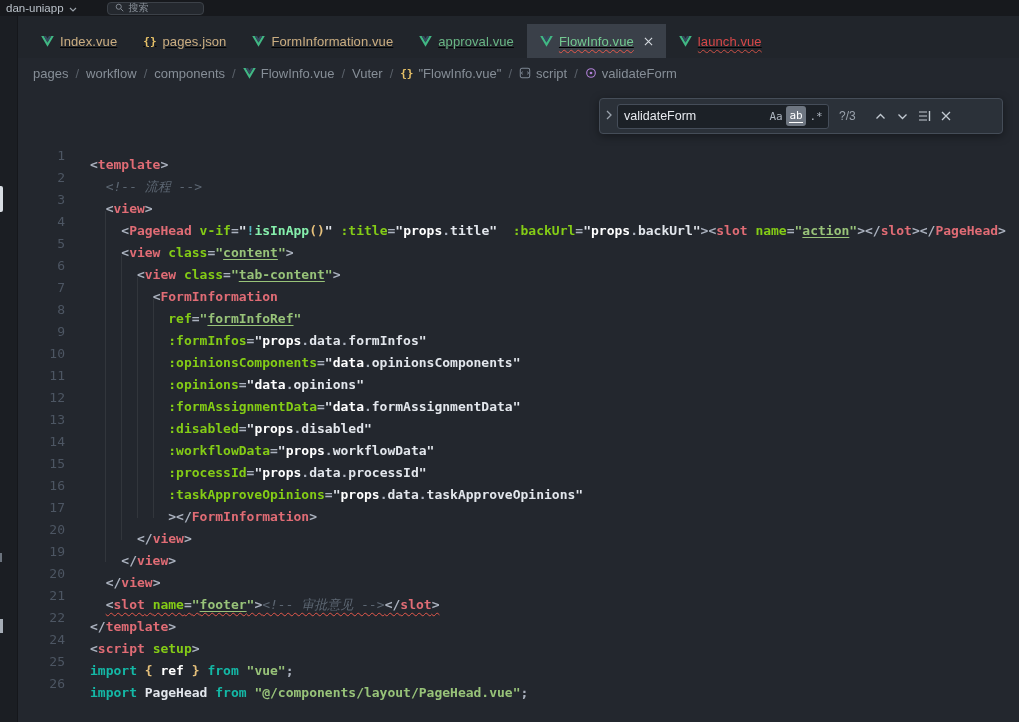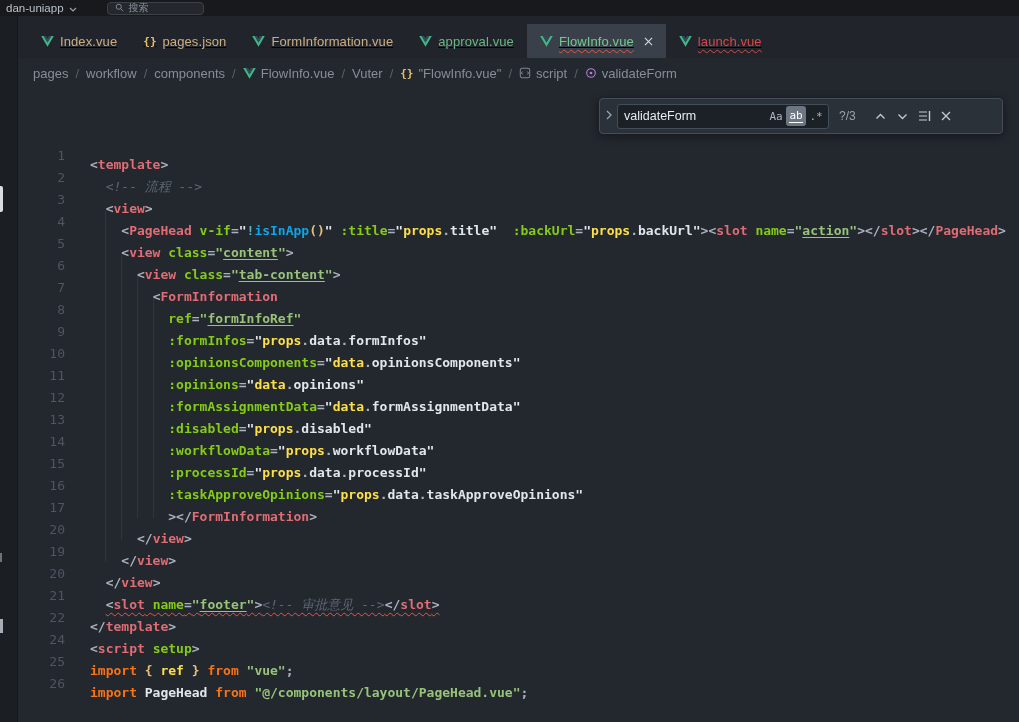--- a/index.html
+++ b/index.html
@@ -50,24 +50,24 @@
   .cl { display:flex; height:22px; white-space:pre; }
   .ln { width:47px; flex:none; text-align:right; color:#4d5663; font-weight:400; user-select:none; }
   .lt { margin-left:25px; white-space:pre;margin-top:9px; }
   .tk-sp { }
   .tk-pn { color:#abb2bf; }
   .tk-tg { color:#e06c75; }
   .tk-at { color:#84cc16; }
   .tk-st { color:#98c379; }
   .tk-su { color:#98c379; text-decoration:underline; text-underline-offset:2px; text-decoration-thickness:1px; }
   .tk-cm { color:#5c6672; font-style:italic; font-weight:400; }
-  .tk-kw { color:#f97316; }
-  .tk-fn { color:#0ea5e9; }
+  .tk-kw { color:#14b8a6; }
+  .tk-fn { color:#86efac; }
   .tk-br { color:#e5c07b; }
-  .tk-vr { color:#fde047; }
+  .tk-vr { color:#ffffff; }
   .tk-wt { color:#e2e6ec; }
   .tk-op { color:#56b6c2; }
   .sqwrap { text-decoration-line:underline; text-decoration-style:wavy;
             text-decoration-color:#e4584b; text-decoration-thickness:1px; text-underline-offset:3px; }
   .guide { position:absolute; width:1px; background:rgba(255,255,255,0.07); z-index:2; }
 
   
   .find { position:absolute; top:98px; right:16px; width:404px; height:36px; background:#2b3139;
           border:1px solid #454d58; border-radius:4px; box-shadow:0 2px 10px rgba(0,0,0,.4);
           display:flex; align-items:center; z-index:20; padding-right:6px; }

